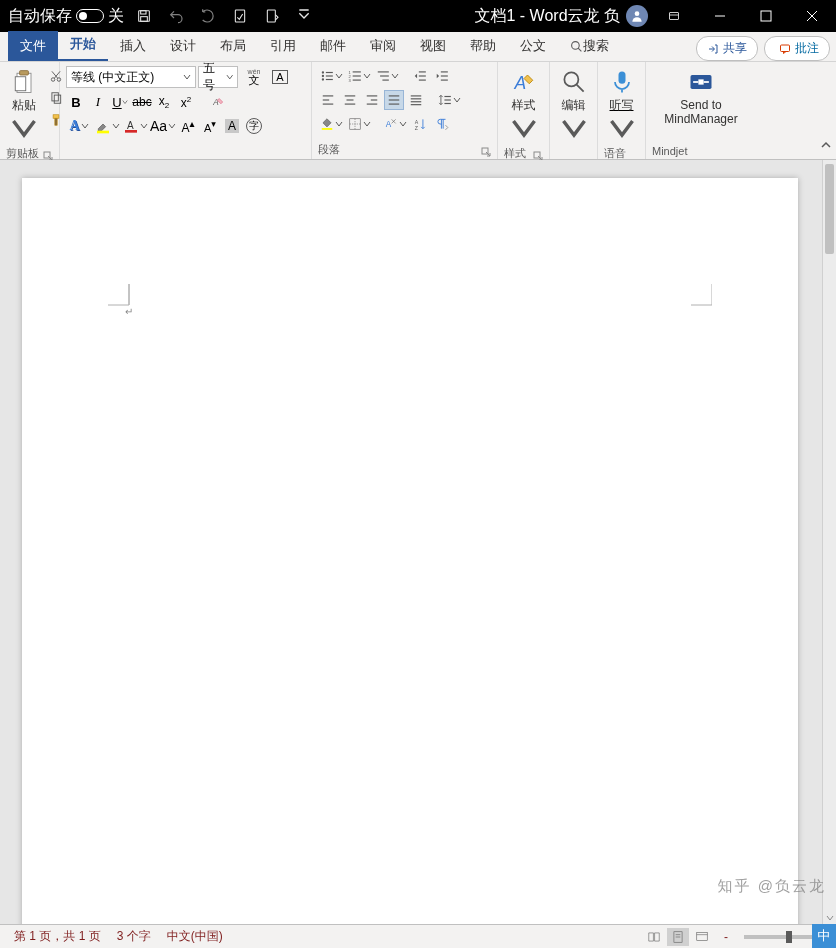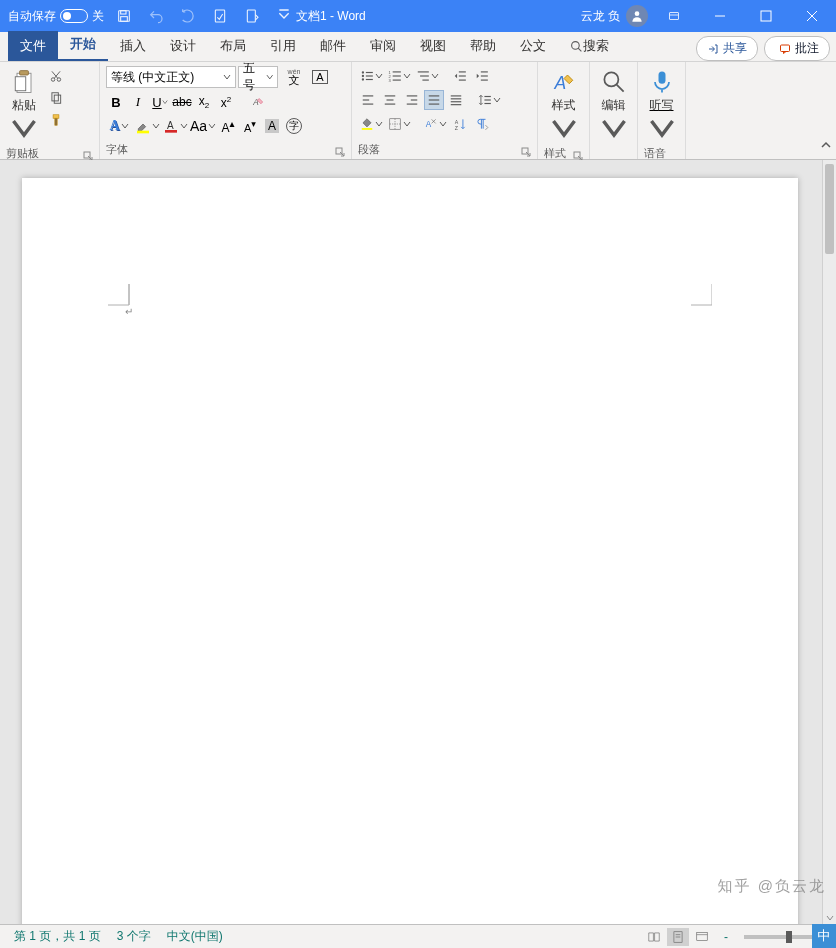--- a/index.html
+++ b/index.html
@@ -1,41 +1,41 @@
 <!DOCTYPE html>
 <html><head>
 <meta charset="utf-8">
 <style>
 * { margin: 0; padding: 0; box-sizing: border-box; font-family: "Microsoft YaHei", "Segoe UI", sans-serif; }
 body { width: 836px; height: 948px; background: #e6e6e6; overflow: hidden; position: relative; }
 
 
-.titlebar { height: 32px; background: #3b82f6; color: #fff; display: flex; align-items: center; font-size: 12px; }
+.titlebar { height: 32px; background: #000000; color: #fff; display: flex; align-items: center; font-size: 16px; }
 .titlebar-left { display: flex; align-items: center; gap: 8px; padding-left: 8px; }
 .autosave-toggle { display: flex; align-items: center; gap: 4px; }
 .toggle-switch { width: 28px; height: 14px; border: 1px solid #fff; border-radius: 7px; position: relative; display: inline-block; }
 .toggle-switch::before { content: ""; position: absolute; width: 8px; height: 8px; background: #fff; border-radius: 50%; top: 2px; left: 2px; }
 .qat-btn { width: 24px; height: 24px; display: flex; align-items: center; justify-content: center; cursor: pointer; opacity: 0.9; }
 .qat-btn svg { width: 16px; height: 16px; }
-.titlebar-center { flex: 1; text-align: left; }
+.titlebar-center { flex: 1; text-align: right; }
 .titlebar-right { display: flex; align-items: center; gap: 6px; padding-right: 4px; }
 .user-block { display: flex; align-items: center; gap: 6px; }
 .avatar-circle { width: 22px; height: 22px; border-radius: 50%; background: #6f87b3; display: flex; align-items: center; justify-content: center; }
 .avatar-circle svg { width: 14px; height: 14px; }
 .win-btn { width: 40px; height: 28px; display: flex; align-items: center; justify-content: center; cursor: pointer; }
 .win-btn svg { width: 12px; height: 12px; }
 
 
 .tabs-row { height: 30px; background: #f3f2f1; border-bottom: 1px solid #d4d4d4; display: flex; align-items: flex-end; padding-left: 8px; }
 .file-tab { background: #2b579a; color: #fff; padding: 6px 12px; font-size: 13px; cursor: pointer; }
 .tab { padding: 6px 12px; font-size: 13px; cursor: pointer; color: #323130; }
 .tab.active { color: #2b579a; border-bottom: 2px solid #2b579a; font-weight: 600; }
 .tabs-spacer { flex: 1; }
 .share-btn { display: flex; align-items: center; gap: 4px; padding: 3px 10px; border: 1px solid #bfbfbf; background: #fff; font-size: 12px; color: #2b579a; margin-right: 6px; cursor: pointer; border-radius: 12px; }
-.comment-btn { color: #0f172a; padding-left: 14px; }
+.comment-btn { color: #0369a1; padding-left: 14px; }
 
 
 .ribbon { height: 98px; background: #f3f2f1; border-bottom: 1px solid #c0c0c0; display: flex; position: relative; }
 .ribbon-group { border-right: 1px solid #dcdcdc; padding: 4px 6px 2px 6px; display: flex; flex-direction: column; position: relative; }
 .ribbon-group-body { flex: 1; display: flex; gap: 4px; align-items: flex-start; }
 .ribbon-group-label { font-size: 11px; color: #5a5a5a; padding-top: 2px; position: relative; }
 .ribbon-group-label .launcher-icon { position: absolute; right: 0; bottom: 0; width: 10px; height: 10px; }
 .col { display: flex; flex-direction: column; gap: 2px; align-items: center; }
 .row { display: flex; align-items: center; gap: 2px; }
 .big-btn { display: flex; flex-direction: column; align-items: center; justify-content: center; gap: 2px; padding: 2px 4px; cursor: pointer; }
@@ -54,21 +54,21 @@
 
 
 .doc-container { position: absolute; top: 160px; left: 0; right: 0; bottom: 24px; background: #e6e6e6; overflow: hidden; }
 .doc-page { position: absolute; left: 22px; top: 18px; width: 776px; height: 820px; background: #fff; box-shadow: 0 0 6px rgba(0,0,0,0.25); }
 .para-mark { position: absolute; top: 128px; left: 103px; font-size: 10px; color: #888; }
 .scrollbar-v { position: absolute; right: 0; top: 0; bottom: 0; width: 14px; background: #ececec; border-left: 1px solid #d0d0d0; }
 .scrollbar-v .thumb { position: absolute; left: 2px; right: 2px; top: 4px; height: 90px; background: #c0c0c0; border-radius: 2px; }
 .scrollbar-v .arrow-down { position:absolute; bottom:2px; left:3px; }
 
 
-.statusbar { position: absolute; bottom: 0; left: 0; right: 0; height: 24px; background: #f3f2f1; border-top: 1px solid #c0c0c0; display: flex; align-items: center; font-size: 12px; color: #0f766e; padding: 0 6px; }
+.statusbar { position: absolute; bottom: 0; left: 0; right: 0; height: 24px; background: #f3f2f1; border-top: 1px solid #c0c0c0; display: flex; align-items: center; font-size: 12px; color: #7f1d1d; padding: 0 6px; }
 .status-seg { padding: 0 8px; cursor:pointer; }
 .status-spacer { flex: 1; }
 .view-btn { width: 22px; height: 18px; display: flex; align-items: center; justify-content: center; cursor: pointer; margin: 0 1px; }
 .view-btn.active { background: #d0d0d0; }
 .view-btn svg { width: 14px; height: 14px; }
 .zoom-slider { width: 80px; height: 4px; background: #c0c0c0; position: relative; margin: 0 6px; }
 .zoom-slider .handle { position: absolute; left: 42px; top: -4px; width: 6px; height: 12px; background: #5a5a5a; }
 .ime-badge { width: 24px; height: 24px; background: #3b8fd6; color: #fff; display: flex; align-items: center; justify-content: center; font-size: 13px; position:absolute; right:0; bottom:0;}
 
 
@@ -188,21 +188,21 @@
     <svg width="12" height="12" viewBox="0 0 24 24" fill="none" stroke="#d83b01" stroke-width="2">
         <rect x="3" y="4" width="18" height="13" rx="2"></rect>
         <path d="M9 17 L9 21 L14 17"></path>
       </svg>
     <span>批注</span>
   </div>
 </div>
 
 <div class="ribbon">
 
-  <div class="ribbon-group" style="width:100px;">
+  <div class="ribbon-group" style="width:60px;">
     <div class="ribbon-group-body">
       <div class="big-btn">
         <svg viewBox="0 0 32 32">
             <rect x="8" y="6" width="16" height="22" fill="#fff" stroke="#8a8a8a"></rect>
             <rect x="11" y="3" width="10" height="5" rx="1" fill="#b89a5e" stroke="#8a6d3b"></rect>
             <rect x="6" y="10" width="12" height="16" fill="#fff" stroke="#6a6a6a"></rect>
           </svg>
         <span class="big-btn-label">粘贴</span>
         <svg class="caret" viewBox="0 0 8 8">
             <path d="M1 2 L4 6 L7 2" fill="none" stroke="#5a5a5a"></path>
@@ -330,27 +330,20 @@
         <div class="small-btn">
             <span style="font-size:11px;">A<sup>▾</sup></span>
           </div>
         <div class="small-btn">
             <span style="background:#c8c8c8;padding:0 3px;font-size:12px;">A</span>
           </div>
         <div class="small-btn">
             <span style="border:1px solid #5a5a5a;border-radius:50%;width:16px;height:16px;display:flex;align-items:center;justify-content:center;font-size:10px;">字</span>
           </div>
       </div>
-    </div>
-    <div class="ribbon-group-label">
-      <span>字体</span>
-      <svg class="launcher-icon" viewBox="0 0 10 10">
-          <rect x="1" y="1" width="6" height="6" fill="none" stroke="#8a8a8a"></rect>
-          <path d="M5 5 L9 9 M9 6 V9 H6" stroke="#8a8a8a" fill="none"></path>
-        </svg>
     </div>
   </div>
 
   <div class="ribbon-group" style="width:186px;">
     <div class="ribbon-group-body" style="flex-direction:column;gap:4px;">
       <div class="row">
         <div class="split-drop">
             <svg width="14" height="14" viewBox="0 0 24 24">
               <circle cx="5" cy="6" r="2" fill="#5a5a5a"></circle>
               <line x1="10" y1="6" x2="22" y2="6" stroke="#5a5a5a" stroke-width="2"></line>
@@ -555,20 +548,34 @@
           </svg>
         <span class="big-btn-label">听写</span>
         <svg class="caret" viewBox="0 0 8 8">
             <path d="M1 2 L4 6 L7 2" fill="none" stroke="#5a5a5a"></path>
           </svg>
       </div>
     </div>
     <div class="ribbon-group-label">语音</div>
   </div>
 
+  <div class="ribbon-group" style="width:110px;border-right:none;">
+    <div class="ribbon-group-body" style="justify-content:center;">
+      <div class="big-btn">
+        <svg viewBox="0 0 32 24">
+            <rect x="4" y="4" width="24" height="16" rx="2" fill="#2b579a"></rect>
+            <rect x="13" y="9" width="6" height="6" fill="#fff"></rect>
+            <line x1="7" y1="12" x2="13" y2="12" stroke="#fff" stroke-width="2"></line>
+            <line x1="19" y1="12" x2="25" y2="12" stroke="#fff" stroke-width="2"></line>
+          </svg>
+        <span class="big-btn-label">Send to MindManager</span>
+      </div>
+    </div>
+    <div class="ribbon-group-label">Mindjet</div>
+  </div>
 
   <div class="collapse-caret">
     <svg width="12" height="12" viewBox="0 0 12 12">
         <path d="M2 8 L6 4 L10 8" fill="none" stroke="#5a5a5a" stroke-width="1.5"></path>
       </svg>
   </div>
 </div>
 
 <div class="doc-container">
   <div class="doc-page">

